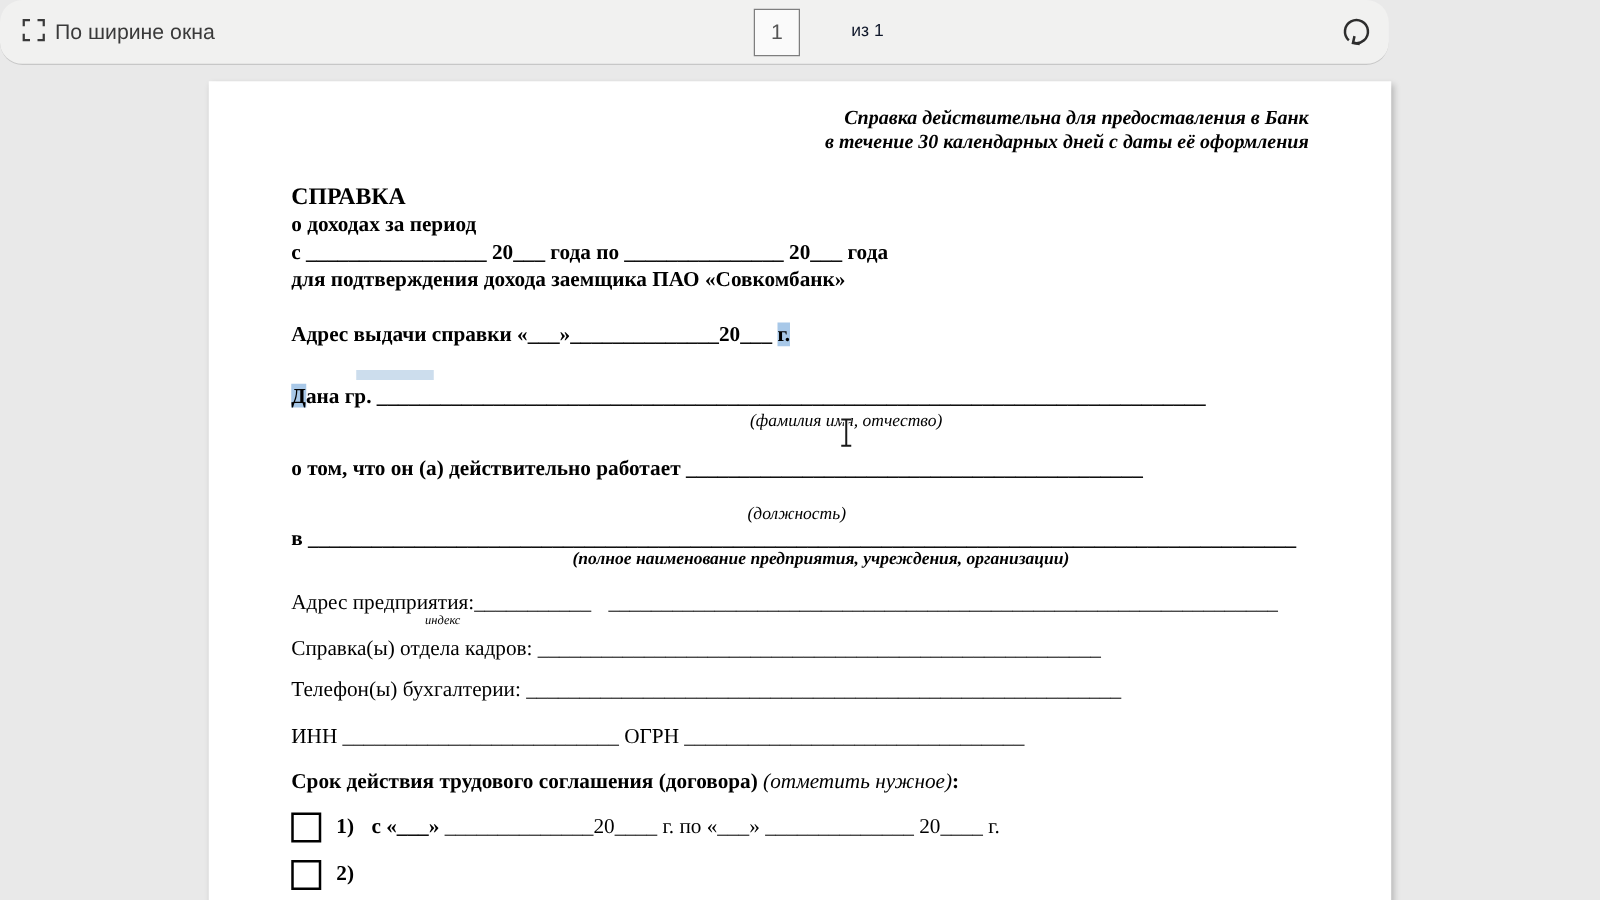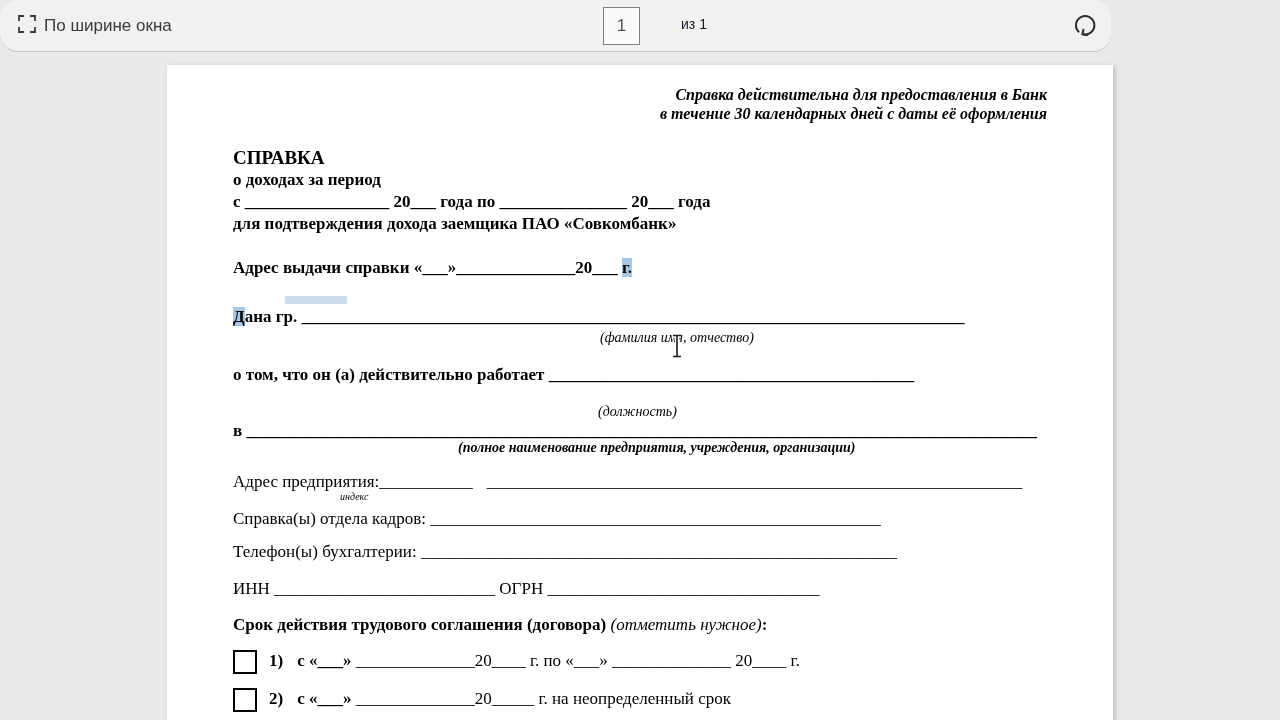--- a/index.html
+++ b/index.html
@@ -144,17 +144,16 @@
 
     <div class="chkrow" style="top:585px;">
       <div class="chkbox"></div>
       <span class="chknum">1)</span>
       <span class="chktext"><span class="b">с «___»</span><span> ______________20____ г. по «___» ______________ 20____ г.</span></span>
     </div>
 
     <div class="chkrow" style="top:623px;">
       <div class="chkbox"></div>
       <span class="chknum">2)</span>
-      <span class="chktext"><span class="b">с «___»</span><span> ______________20_____ г. на неопределенный срок</span></span>
     </div>
 
   </div>
 </div>
 
 </body></html>

